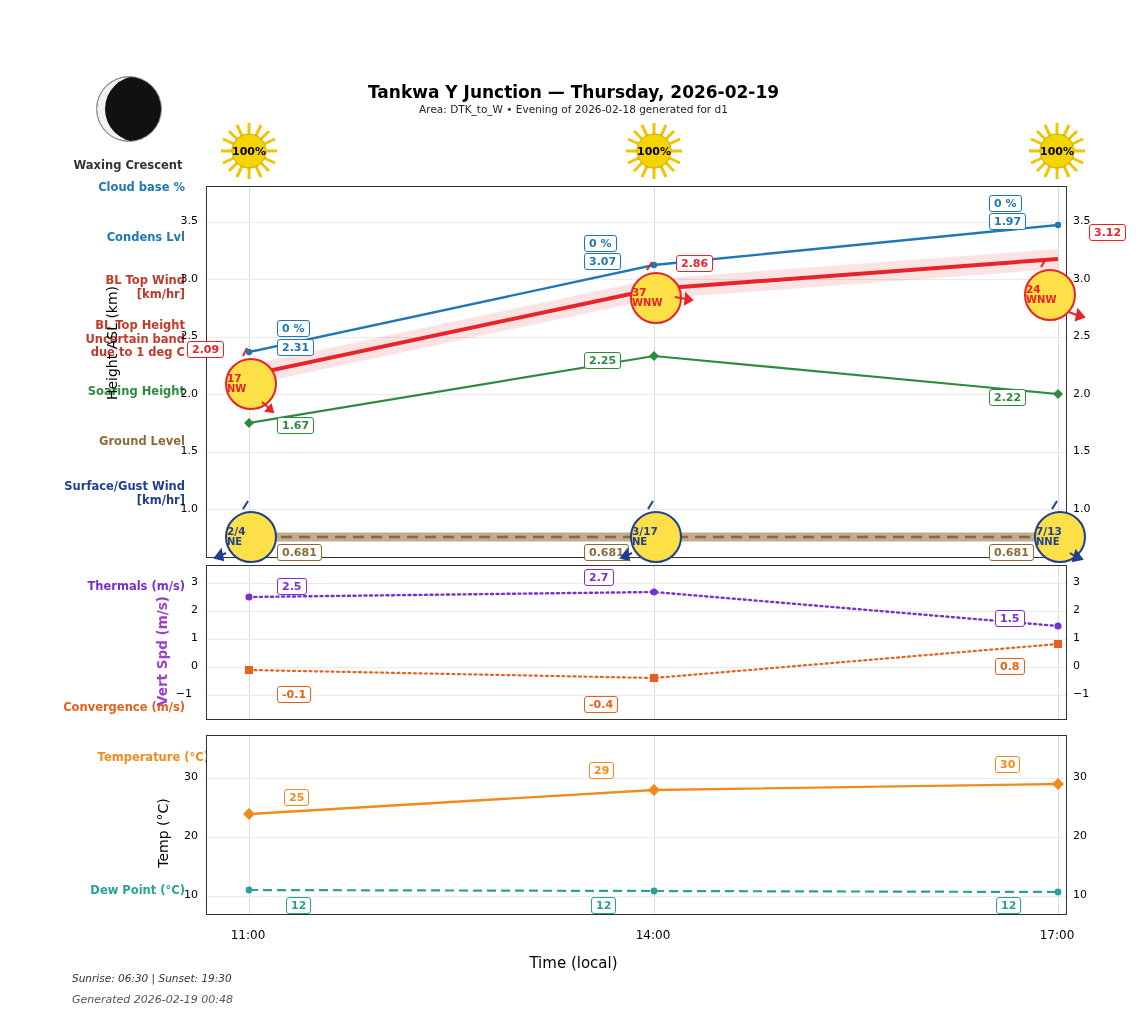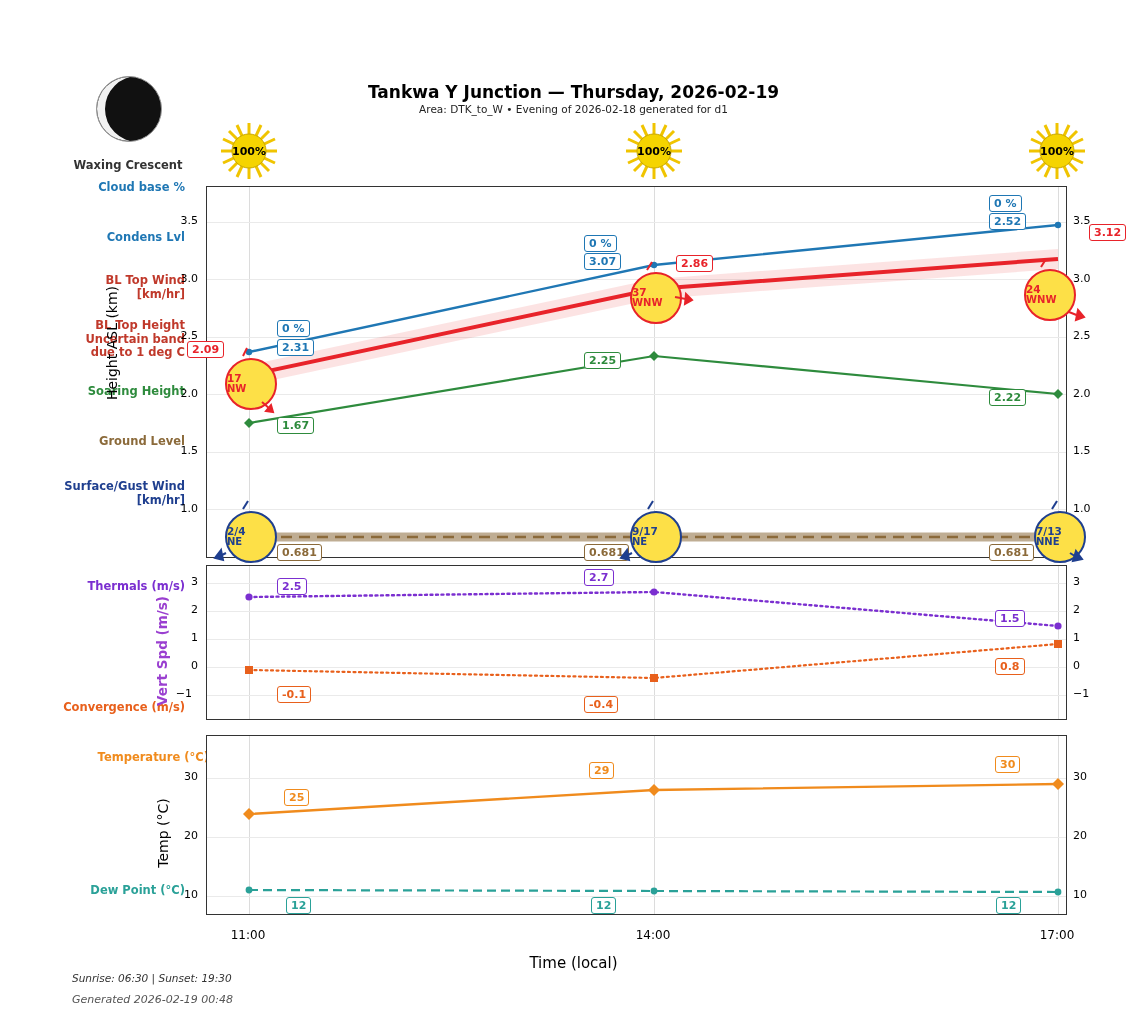--- a/index.html
+++ b/index.html
@@ -213,21 +213,21 @@
 <div class="ytickR" style="left:1073px;top:387px;">2.0</div>
 <div class="ytickR" style="left:1073px;top:444px;">1.5</div>
 <div class="ytickR" style="left:1073px;top:502px;">1.0</div>
 
 <div class="dlabel" style="left:277px;top:320px;color:#1f77b4;border-color:#1f77b4;">0 %</div>
 <div class="dlabel" style="left:584px;top:235px;color:#1f77b4;border-color:#1f77b4;">0 %</div>
 <div class="dlabel" style="left:989px;top:195px;color:#1f77b4;border-color:#1f77b4;">0 %</div>
 
 <div class="dlabel" style="left:277px;top:339px;color:#1f77b4;border-color:#1f77b4;">2.31</div>
 <div class="dlabel" style="left:584px;top:253px;color:#1f77b4;border-color:#1f77b4;">3.07</div>
-<div class="dlabel" style="left:989px;top:213px;color:#1f77b4;border-color:#1f77b4;">2.52</div>
+<div class="dlabel" style="left:989px;top:213px;color:#1f77b4;border-color:#1f77b4;">1.97</div>
 
 <div class="dlabel" style="left:187px;top:341px;color:#e8232a;border-color:#e8232a;">2.09</div>
 <div class="dlabel" style="left:676px;top:255px;color:#e8232a;border-color:#e8232a;">2.86</div>
 <div class="dlabel" style="left:1089px;top:224px;color:#e8232a;border-color:#e8232a;">3.12</div>
 
 <div class="dlabel" style="left:277px;top:417px;color:#2e8b3d;border-color:#2e8b3d;">1.67</div>
 <div class="dlabel" style="left:584px;top:352px;color:#2e8b3d;border-color:#2e8b3d;">2.25</div>
 <div class="dlabel" style="left:989px;top:389px;color:#2e8b3d;border-color:#2e8b3d;">2.22</div>
 
 <div class="dlabel" style="left:277px;top:544px;color:#8b6a3a;border-color:#8b6a3a;">0.681</div>
@@ -245,21 +245,21 @@
 <div class="windcircle" style="left:1024px;top:269px;width:48px;height:48px;border-color:#e8232a;color:#e8232a;">
   <span class="spd">24</span>
   <span class="dir">WNW</span>
 </div>
 
 <div class="windcircle" style="left:225px;top:511px;width:48px;height:48px;border-color:#1f3f8f;color:#1f3f8f;">
   <span class="spd">2/4</span>
   <span class="dir">NE</span>
 </div>
 <div class="windcircle" style="left:630px;top:511px;width:48px;height:48px;border-color:#1f3f8f;color:#1f3f8f;">
-  <span class="spd">9/17</span>
+  <span class="spd">3/17</span>
   <span class="dir">NE</span>
 </div>
 <div class="windcircle" style="left:1034px;top:511px;width:48px;height:48px;border-color:#1f3f8f;color:#1f3f8f;">
   <span class="spd">7/13</span>
   <span class="dir">NNE</span>
 </div>
 
 <svg class="overlay" style="left:0;top:0;" width="1147" height="1011">
   <g stroke="#e8232a" stroke-width="2" fill="#e8232a">
     <path d="M243,356 L247,348" fill="none"></path>

